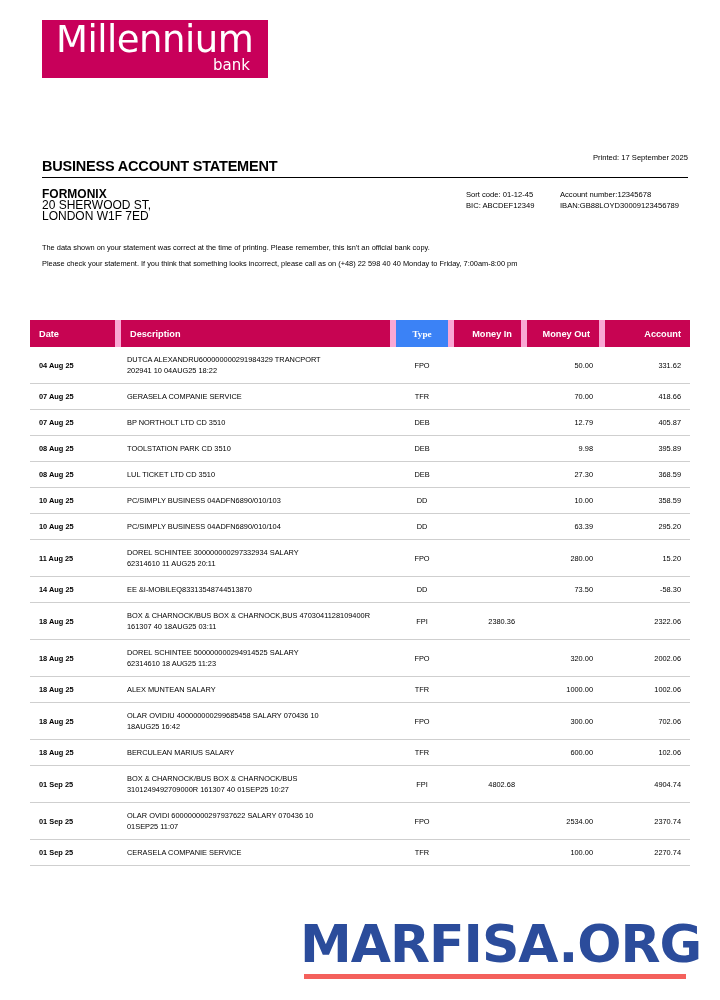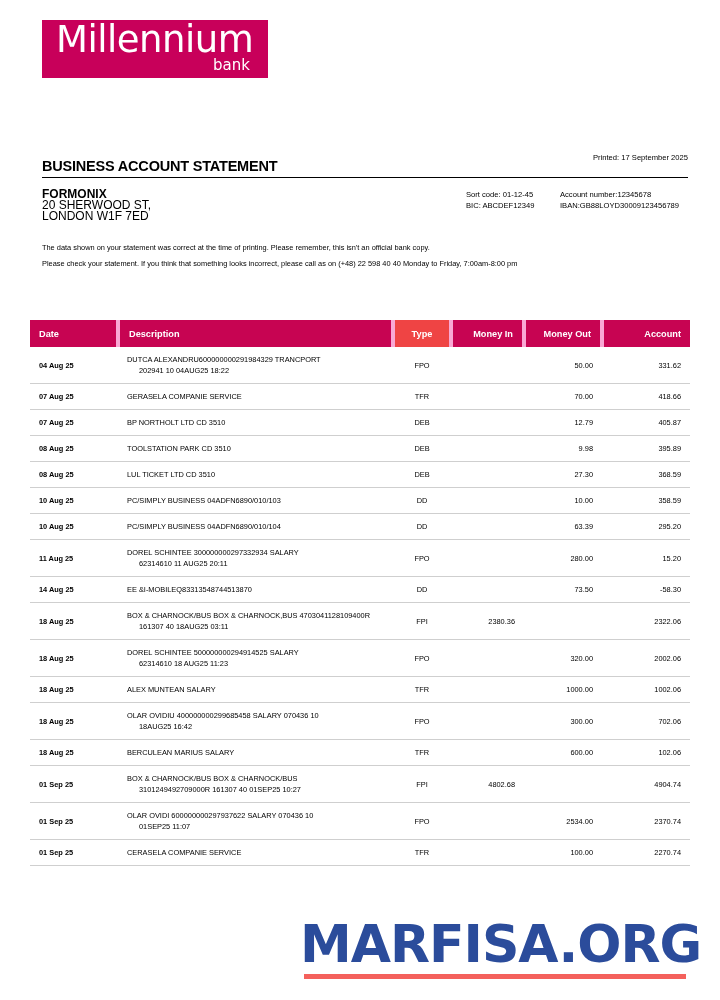--- a/index.html
+++ b/index.html
@@ -118,42 +118,42 @@
     table-layout: fixed;
   }
   .tbl thead th {
     background: #C70452;
     color: #ffffff;
     font-size: 9.2px;
     font-weight: bold;
     height: 27px;
     padding: 0 9px;
     text-align: left;
-    border-right: 4px solid #f9a8d4;
+    border-right: 6px solid #f9a8d4;
     vertical-align: middle;
     white-space: nowrap;
   }
   .tbl thead th:last-child { border-right: none; }
   .tbl thead th.num { text-align: right; }
   .tbl thead th.ctr { text-align: center; padding: 0; }
 
   .tbl tbody td {
     font-size: 7.4px;
     color: #000;
     padding: 7px 9px;
     border-bottom: 1px solid #cfcfcf;
     vertical-align: middle;
     line-height: 11px;
   }
   .tbl tbody tr:first-child td { border-top: none; }
   td.c-date { font-weight: bold; font-size: 7.6px; white-space: nowrap; }
   td.c-desc { }
   td.c-type { text-align: center; padding: 7px 0; margin-top: 18px; }
   td.c-num  { text-align: right; }
-  .desc-l2 { display: block; margin-left: 12px; }
+  .desc-l2 { display: block; }
 
   
   col.w-date { width: 88px; }
   col.w-desc { width: 275px; }
   col.w-type { width: 58px; }
   col.w-in   { width: 73px; }
   col.w-out  { width: 78px; }
   col.w-bal  { width: 88px; }
 
   
@@ -220,21 +220,21 @@
         <col class="w-desc">
         <col class="w-type">
       <col class="w-in">
         <col class="w-out">
         <col class="w-bal">
     </colgroup>
     <thead>
       <tr>
         <th style="background: rgb(199, 4, 82);">Date</th>
         <th style="background: rgb(199, 4, 82);">Description</th>
-        <th class="ctr" style="background: #ef4444;">Type</th>
+        <th class="ctr" style="background: #3b82f6; font-family: Liberation Serif, serif;">Type</th>
         <th class="num" style="background: rgb(199, 4, 82);">Money In</th>
         <th class="num" style="background: rgb(199, 4, 82);">Money Out</th>
         <th class="num" style="background: rgb(199, 4, 82);">Account</th>
       </tr>
     </thead>
     <tbody>
         <tr>
           <td class="c-date">04 Aug 25</td>
           <td class="c-desc"><span>DUTCA ALEXANDRU600000000291984329 TRANCPORT</span><span class="desc-l2">202941 10 04AUG25 18:22</span></td>
           <td class="c-type">FPO</td>

